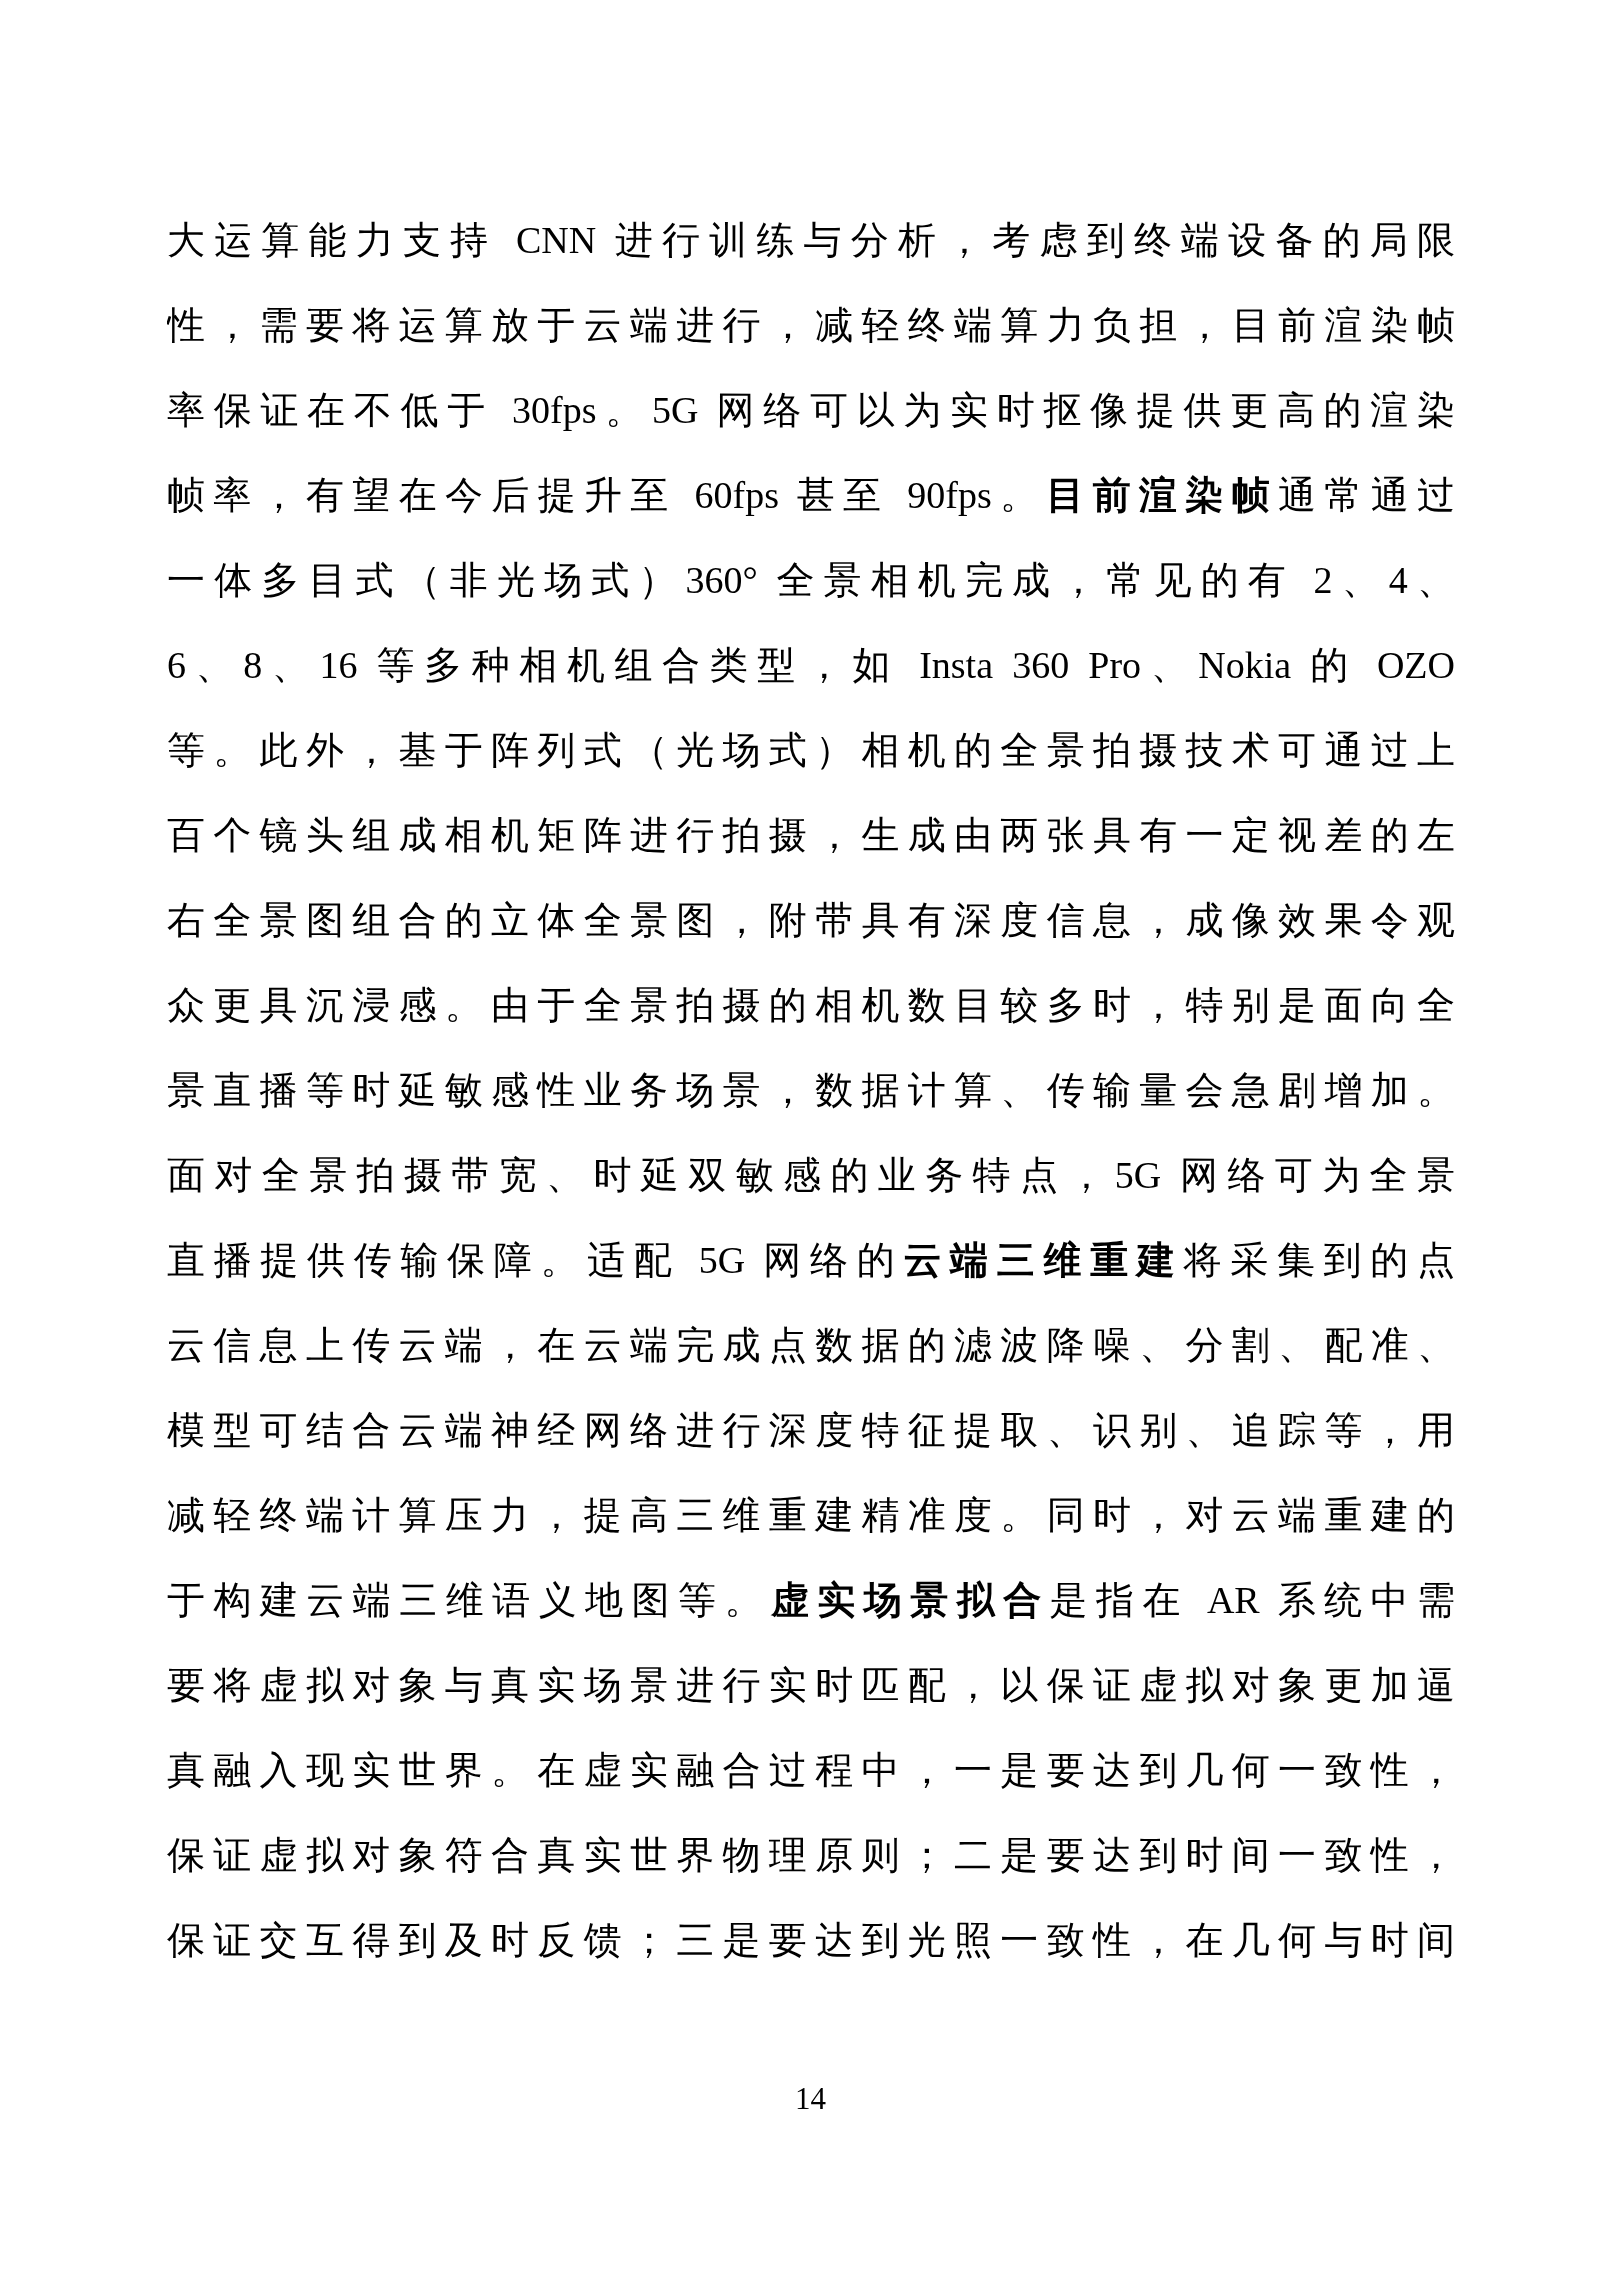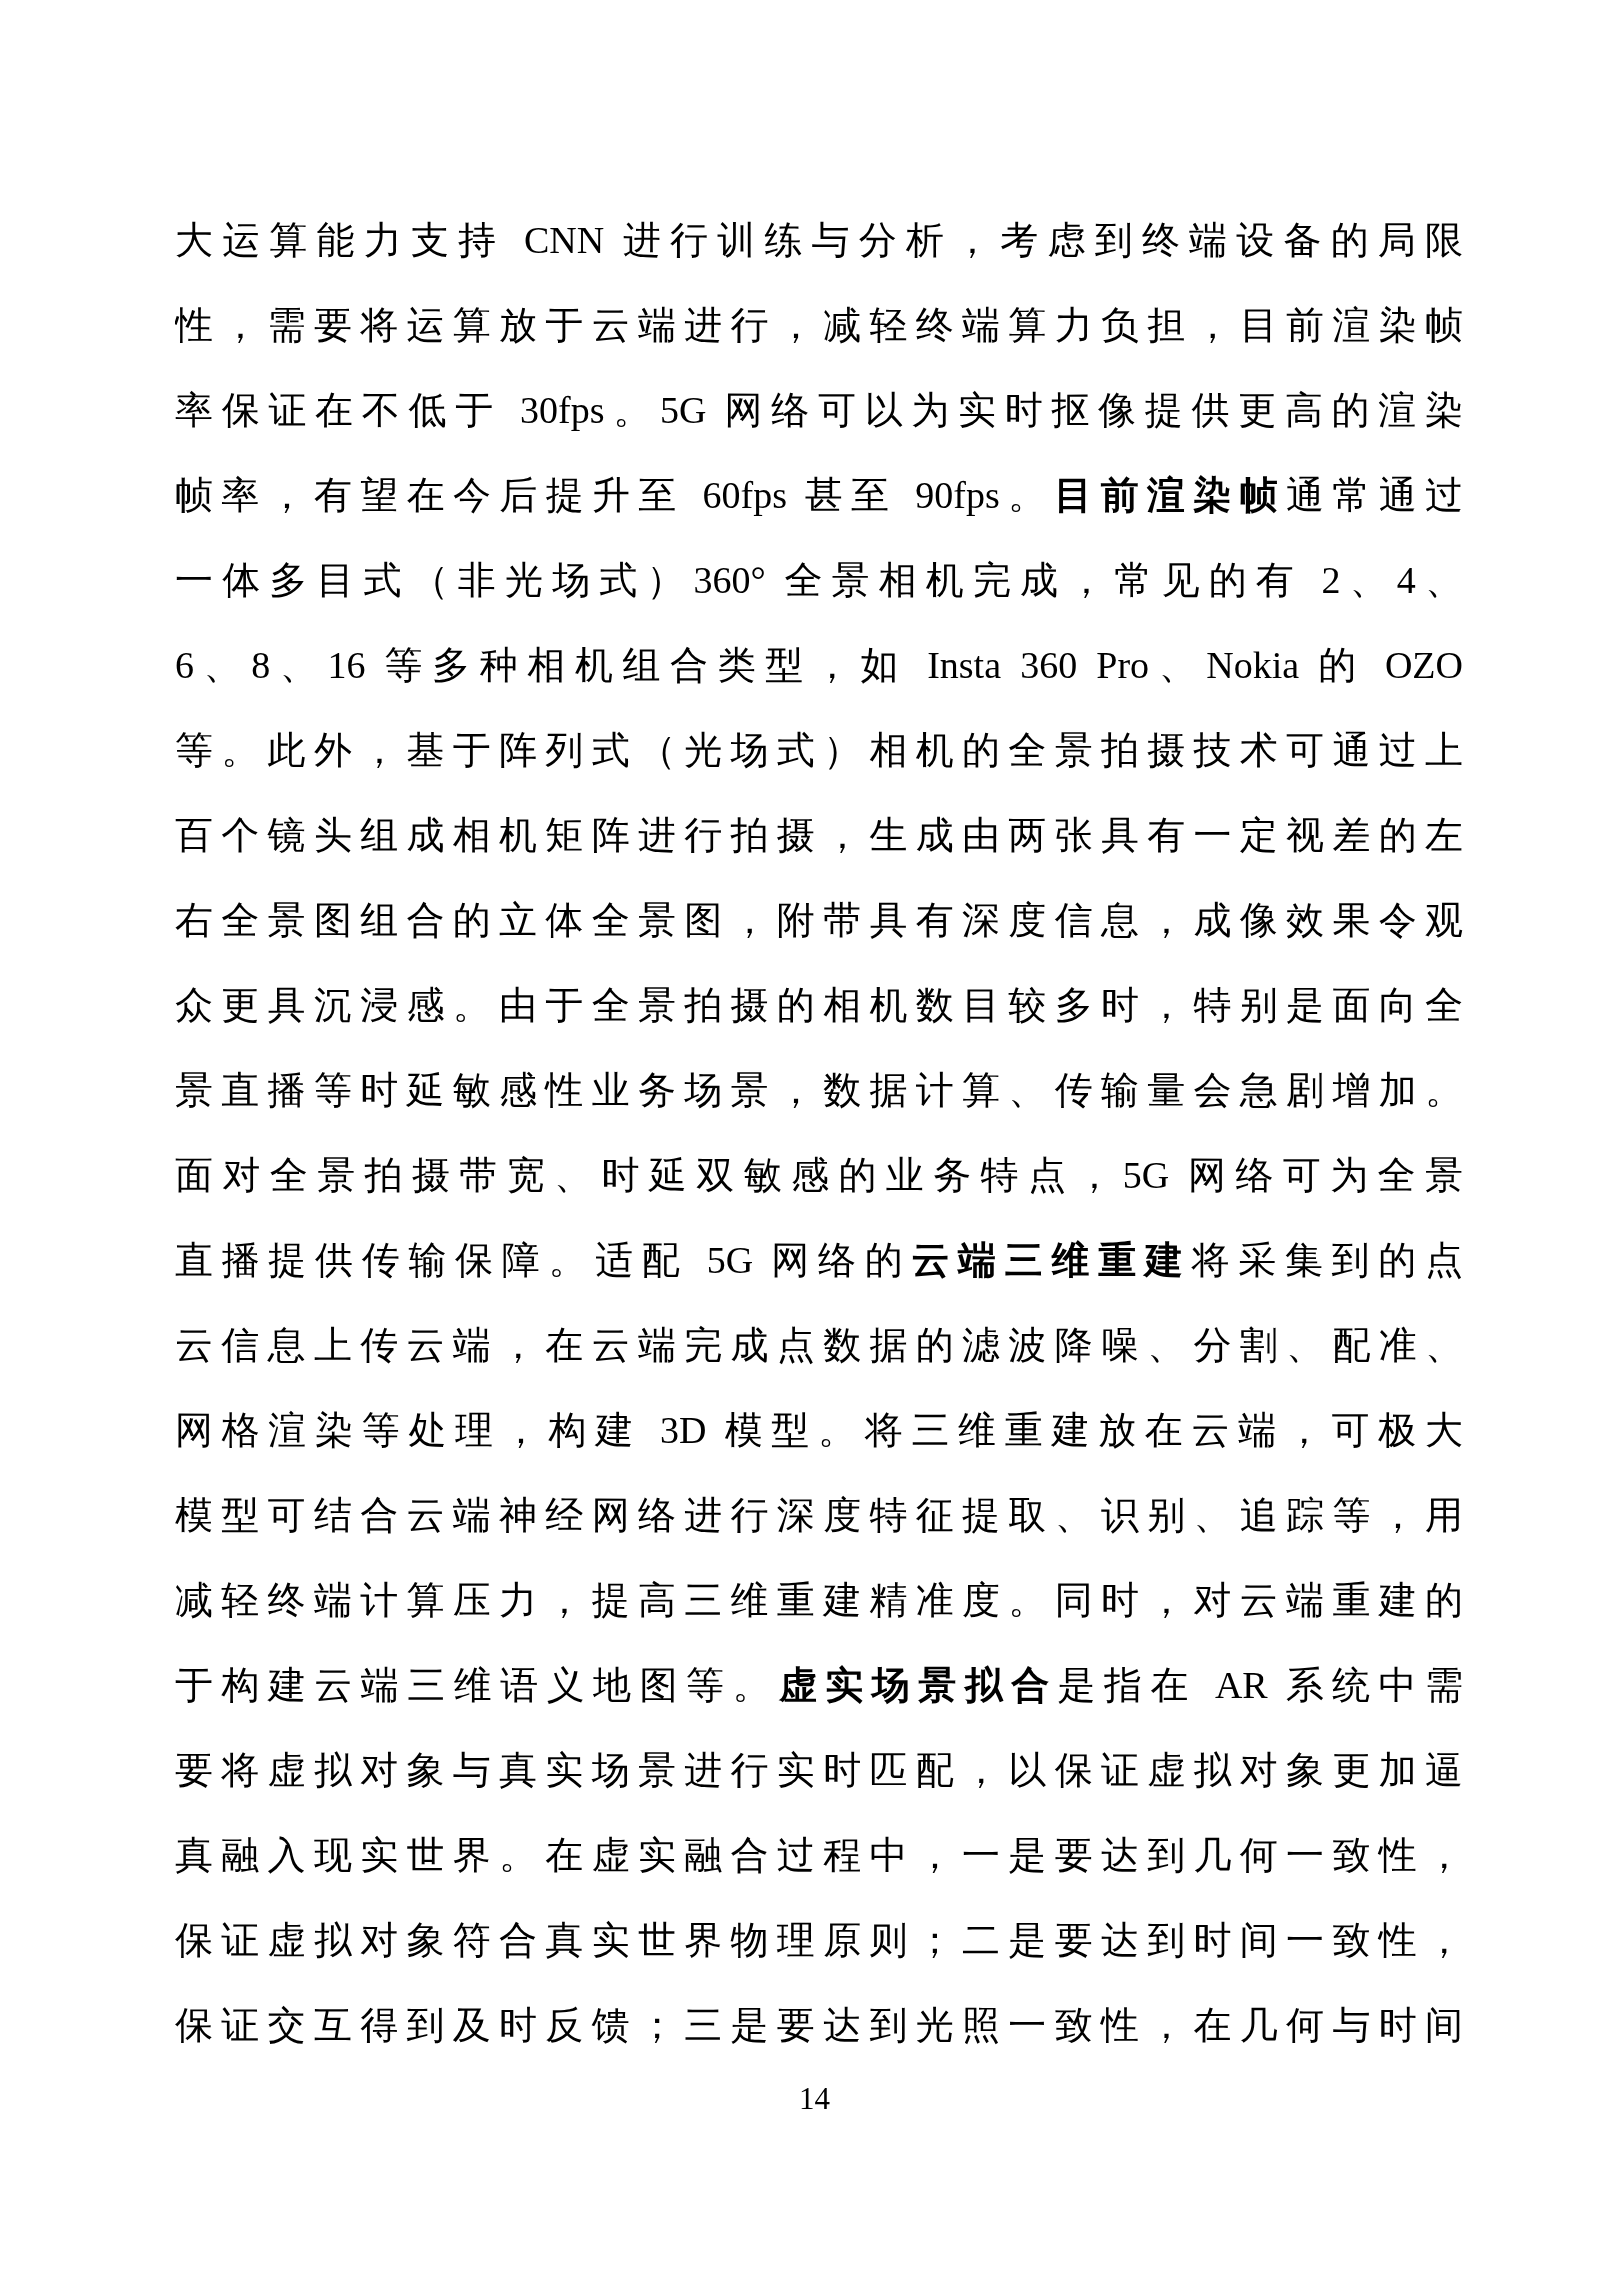--- a/index.html
+++ b/index.html
@@ -8,21 +8,20 @@
     height: 2293px;
     background: #ffffff;
     position: relative;
     color: #000000;
     font-family: "Liberation Serif", "DejaVu Serif", serif;
   }
   .page {
     position: absolute;
     inset: 0;
     background: #ffffff;
-    margin-left: 8px;
   }
   .text-column {
     position: absolute;
     left: 167px;
     top: 198px;
     width: 1288px;
     font-size: 38px;
   }
   .line {
     height: 85px;
@@ -56,21 +55,20 @@
       <div class="line"><span class="seg">一体多目式（非光场式）360° 全景相机完成，常见的有 2、4、</span></div>
       <div class="line"><span class="seg">6、8、16 等多种相机组合类型，如 Insta 360 Pro、Nokia 的 OZO</span></div>
       <div class="line"><span class="seg">等。此外，基于阵列式（光场式）相机的全景拍摄技术可通过上</span></div>
       <div class="line"><span class="seg">百个镜头组成相机矩阵进行拍摄，生成由两张具有一定视差的左</span></div>
       <div class="line"><span class="seg">右全景图组合的立体全景图，附带具有深度信息，成像效果令观</span></div>
       <div class="line"><span class="seg">众更具沉浸感。由于全景拍摄的相机数目较多时，特别是面向全</span></div>
       <div class="line"><span class="seg">景直播等时延敏感性业务场景，数据计算、传输量会急剧增加。</span></div>
       <div class="line"><span class="seg">面对全景拍摄带宽、时延双敏感的业务特点，5G 网络可为全景</span></div>
       <div class="line"><span class="seg">直播提供传输保障。适配 5G 网络的</span><span class="seg bold">云端三维重建</span><span class="seg">将采集到的点</span></div>
       <div class="line"><span class="seg">云信息上传云端，在云端完成点数据的滤波降噪、分割、配准、</span></div>
-      <div class="line"><span class="seg">网格渲染等处理，构建 3D 模型。将三维重建放在云端，可极大</span></div>
       <div class="line"><span class="seg">模型可结合云端神经网络进行深度特征提取、识别、追踪等，用</span></div>
       <div class="line"><span class="seg">减轻终端计算压力，提高三维重建精准度。同时，对云端重建的</span></div>
       <div class="line"><span class="seg">于构建云端三维语义地图等。</span><span class="seg bold">虚实场景拟合</span><span class="seg">是指在 AR 系统中需</span></div>
       <div class="line"><span class="seg">要将虚拟对象与真实场景进行实时匹配，以保证虚拟对象更加逼</span></div>
       <div class="line"><span class="seg">真融入现实世界。在虚实融合过程中，一是要达到几何一致性，</span></div>
       <div class="line"><span class="seg">保证虚拟对象符合真实世界物理原则；二是要达到时间一致性，</span></div>
       <div class="line"><span class="seg">保证交互得到及时反馈；三是要达到光照一致性，在几何与时间</span></div>
     </div>
   <div class="page-number">14</div>
 </div>

